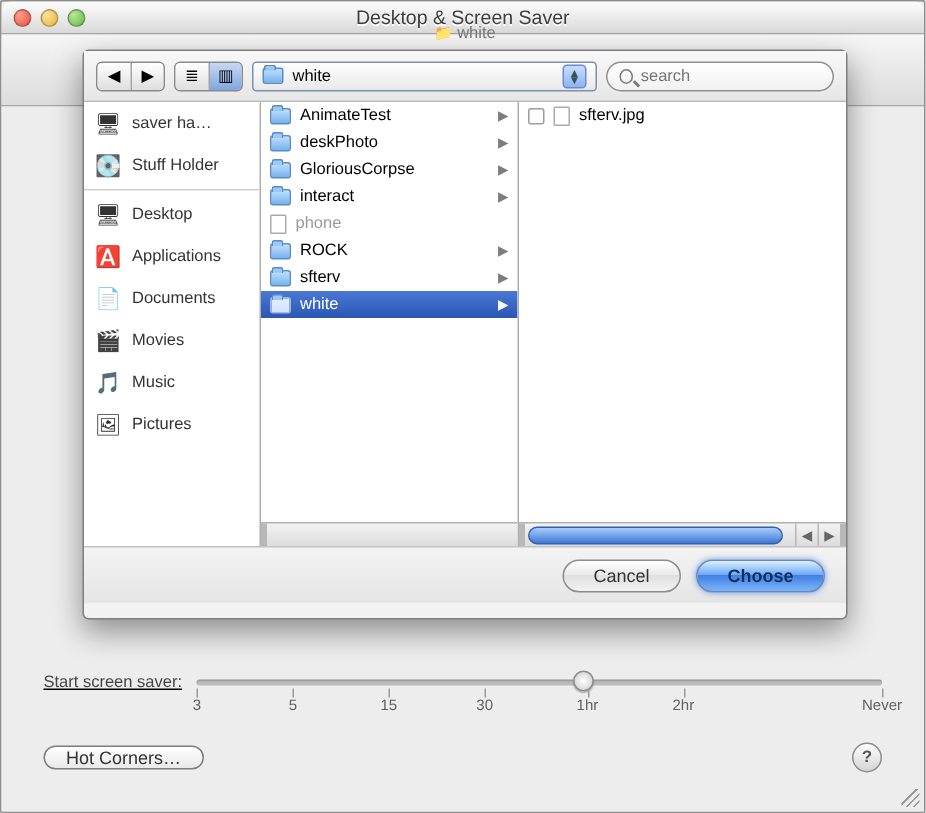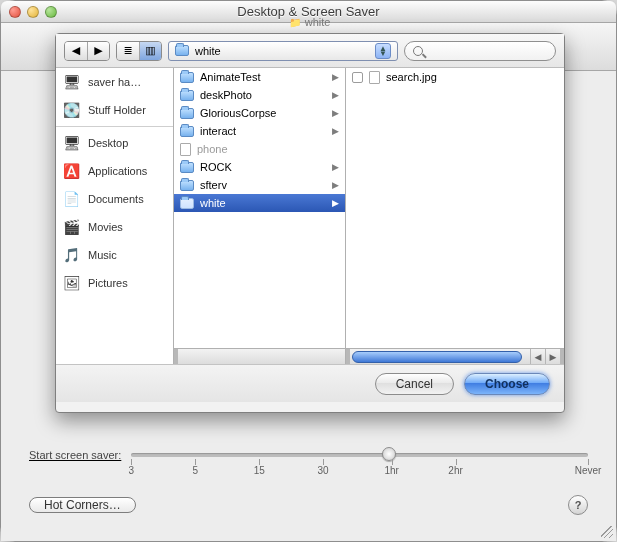--- a/index.html
+++ b/index.html
@@ -1,21 +1,21 @@
 <!DOCTYPE html>
 <html><head>
 <meta charset="utf-8">
 <style>
   * { box-sizing: border-box; margin: 0; padding: 0; font-family: "Lucida Grande", "Helvetica Neue", Arial, sans-serif; font-size: 11px; }
   body { width: 617px; height: 542px; background: #d7d7d7; position: relative; overflow: hidden; }
 
   
   .prefs-window {
     position: absolute; left: 0; top: 0; right: 0; bottom: 0;
-    background: #ededed; border: 1px solid #8e8e8e; border-radius: 15px;
+    background: #ededed; border: 1px solid #8e8e8e; border-radius: 2px;
     box-shadow: 0 2px 6px rgba(0,0,0,.25);
   }
   .titlebar {
     height: 22px; border-top-left-radius: 6px; border-top-right-radius: 6px;
     background: linear-gradient(#fdfdfd,#d9d9d9); border-bottom: 1px solid #a6a6a6;
     display: flex; align-items: center; position: relative;
   }
   .traffic { display: flex; gap: 6px; padding-left: 8px; }
   .tl { width: 12px; height: 12px; border-radius: 50%; border: 1px solid rgba(0,0,0,.25); }
   .tl.red { background: radial-gradient(circle at 30% 30%, #ff9d93, #e3513e); }
@@ -152,20 +152,21 @@
         <div class="seg">≣</div>
         <div class="seg active">▥</div>
       </div>
       <div class="path-popup">
         <span class="folder-ic"></span>
         <span>white</span>
         <span class="arrows">▲<br>▼</span>
       </div>
       <div class="search-field">
         <span class="mag"></span>
+        <input type="text" placeholder="search" style="">
       </div>
     </div>
 
     <div class="sheet-body">
       <div class="sidebar" id="sidebar">
           <div class="side-item">
             <span class="icon">🖥</span>
             <span>saver ha…</span>
           </div>
           <div class="side-item">
@@ -243,21 +244,21 @@
         <div class="scroller">
           <div class="scroll-mark"></div>
           <div class="track"></div>
         </div>
       </div>
       <div class="column" style="flex:1">
         <div class="col-list" id="col2">
             <div class="col-item">
               <span class="chk"></span> 
               <span class="doc-ic"></span>
-              <span>search.jpg</span>
+              <span>sfterv.jpg</span>
             </div>
           </div>
         <div class="scroller">
           <div class="scroll-mark"></div>
           <div class="track">
               <div class="pill" style="left:0; right:6px;"></div>
             </div>
           <div class="scroll-ar">◀</div>
           <div class="scroll-ar">▶</div>
           <div class="scroll-mark"></div>

